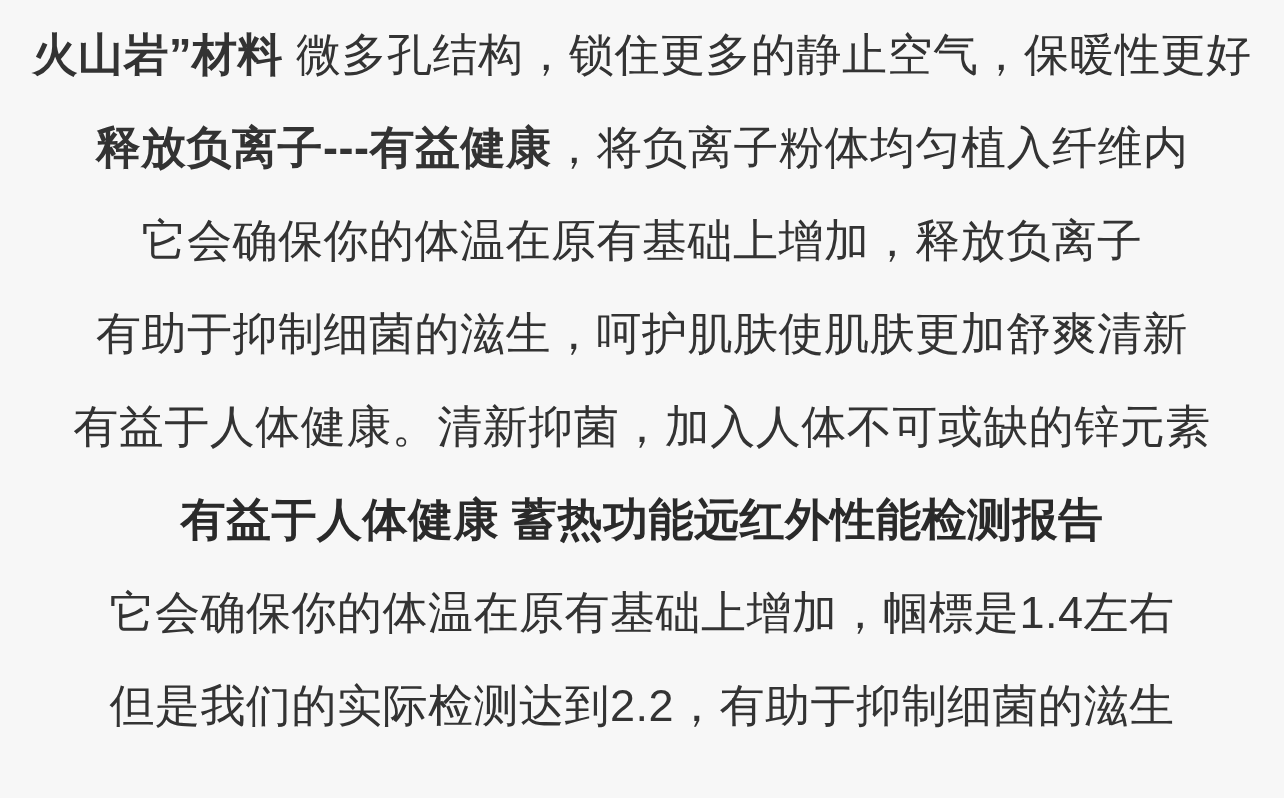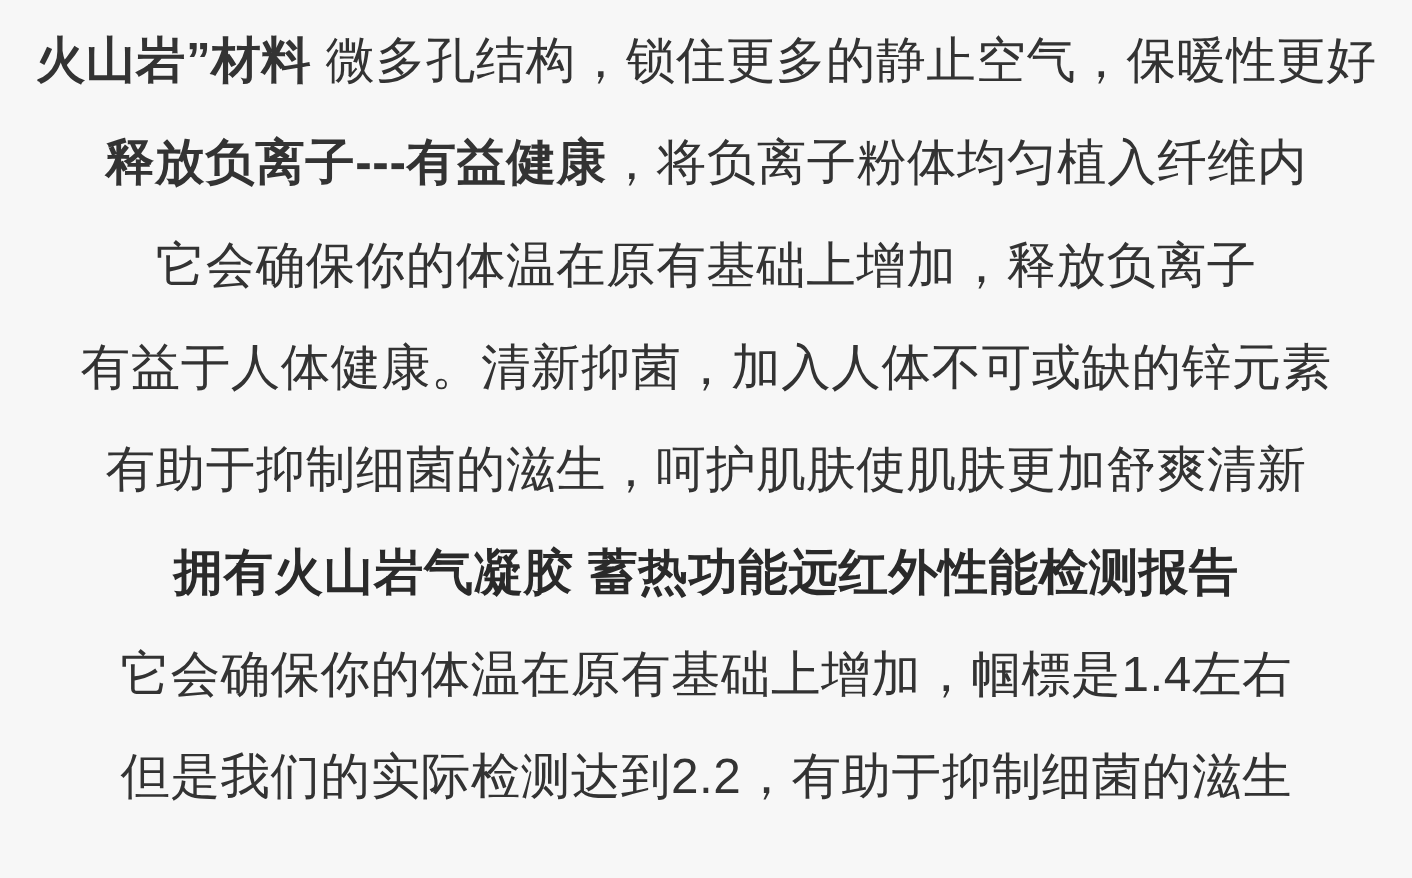--- a/index.html
+++ b/index.html
@@ -50,23 +50,23 @@
   <div class="line first">
     <span class="seg-bold">火山岩”材料</span><span> 微多孔结构，锁住更多的静止空气，保暖性更好</span>
   </div>
 
   <div class="line">
     <span class="seg-bold">释放负离子---有益健康</span><span>，将负离子粉体均匀植入纤维内</span>
   </div>
 
   <div class="line">它会确保你的体温在原有基础上增加，释放负离子</div>
 
+  <div class="line">有助于抑制细菌的滋生，呵护肌肤使肌肤更加舒爽清新</div>
+
   <div class="line">有益于人体健康。清新抑菌，加入人体不可或缺的锌元素</div>
 
-  <div class="line">有助于抑制细菌的滋生，呵护肌肤使肌肤更加舒爽清新</div>
-
-  <div class="line bold">拥有火山岩气凝胶 蓄热功能远红外性能检测报告</div>
+  <div class="line bold">有益于人体健康 蓄热功能远红外性能检测报告</div>
 
   <div class="line">它会确保你的体温在原有基础上增加，帼標是1.4左右</div>
 
   <div class="line">但是我们的实际检测达到2.2，有助于抑制细菌的滋生</div>
 
 </div>
 
 </body></html>

